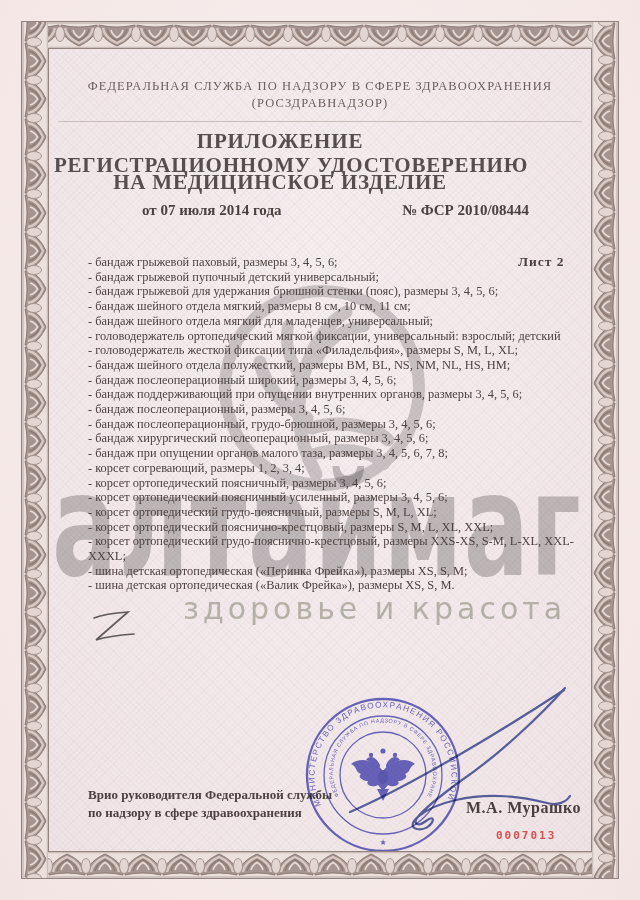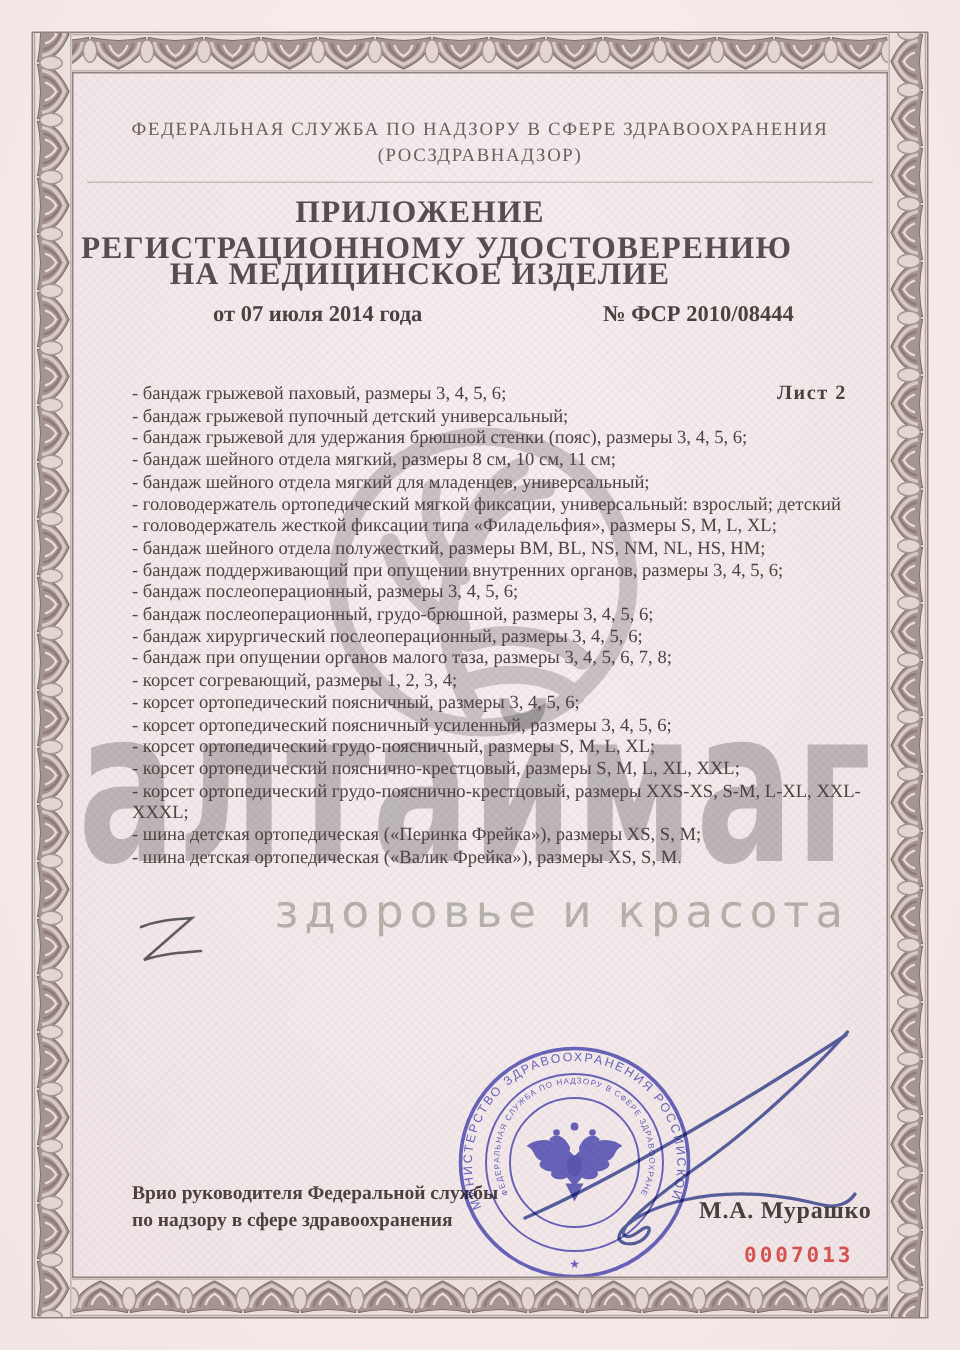--- a/index.html
+++ b/index.html
@@ -39,21 +39,21 @@
   .dateline{color:#4c4040;font-weight:bold;font-size:15px;z-index:3;}
   .sheet{color:#4c4040;font-weight:bold;font-size:13.5px;z-index:3;letter-spacing:1px;}
   .list{
     left:88px;top:255px;width:502px;z-index:3;
     color:#4e4242;font-size:12.4px;line-height:14.7px;
   }
   .sig-label{color:#4c4040;font-weight:bold;font-size:13px;line-height:18px;z-index:3;}
   .sig-name{color:#493e3e;font-weight:bold;font-size:16px;z-index:4;letter-spacing:.5px;}
   .serial{
     color:#d4524f;font-family:"DejaVu Sans Mono", monospace;
-    font-size:14px;letter-spacing:2px;z-index:4;font-weight:bold;
+    font-size:11px;letter-spacing:2px;z-index:4;font-weight:bold;
   }
   .wm-layer{z-index:1;mix-blend-mode:multiply;pointer-events:none;}
   .wm-brand{
     left:52px;top:455px;font-family:"DejaVu Sans", sans-serif;font-weight:bold;
     font-size:142px;line-height:1;color:#8f8f8f;opacity:.5;letter-spacing:2px;
     transform:scaleX(.68);transform-origin:left center;white-space:nowrap;
   }
   .wm-tagline{
     left:183px;top:591px;font-family:"DejaVu Sans", sans-serif;
     font-size:30px;color:#aeb4a6;opacity:.8;letter-spacing:4px;white-space:nowrap;
@@ -125,20 +125,21 @@
 
   <div class="abs list">
       <div>- бандаж грыжевой паховый, размеры 3, 4, 5, 6;</div>
       <div>- бандаж грыжевой пупочный детский универсальный;</div>
       <div>- бандаж грыжевой для удержания брюшной стенки (пояс), размеры 3, 4, 5, 6;</div>
       <div>- бандаж шейного отдела мягкий, размеры 8 см, 10 см, 11 см;</div>
       <div>- бандаж шейного отдела мягкий для младенцев, универсальный;</div>
       <div>- головодержатель ортопедический мягкой фиксации, универсальный: взрослый; детский</div>
       <div>- головодержатель жесткой фиксации типа «Филадельфия», размеры S, M, L, XL;</div>
       <div>- бандаж шейного отдела полужесткий, размеры BM, BL, NS, NM, NL, HS, HM;</div>
+      <div>- бандаж послеоперационный широкий, размеры 3, 4, 5, 6;</div>
       <div>- бандаж поддерживающий при опущении внутренних органов, размеры 3, 4, 5, 6;</div>
       <div>- бандаж послеоперационный, размеры 3, 4, 5, 6;</div>
       <div>- бандаж послеоперационный, грудо-брюшной, размеры 3, 4, 5, 6;</div>
       <div>- бандаж хирургический послеоперационный, размеры 3, 4, 5, 6;</div>
       <div>- бандаж при опущении органов малого таза, размеры 3, 4, 5, 6, 7, 8;</div>
       <div>- корсет согревающий, размеры 1, 2, 3, 4;</div>
       <div>- корсет ортопедический поясничный, размеры 3, 4, 5, 6;</div>
       <div>- корсет ортопедический поясничный усиленный, размеры 3, 4, 5, 6;</div>
       <div>- корсет ортопедический грудо-поясничный, размеры S, M, L, XL;</div>
       <div>- корсет ортопедический пояснично-крестцовый, размеры S, M, L, XL, XXL;</div>

